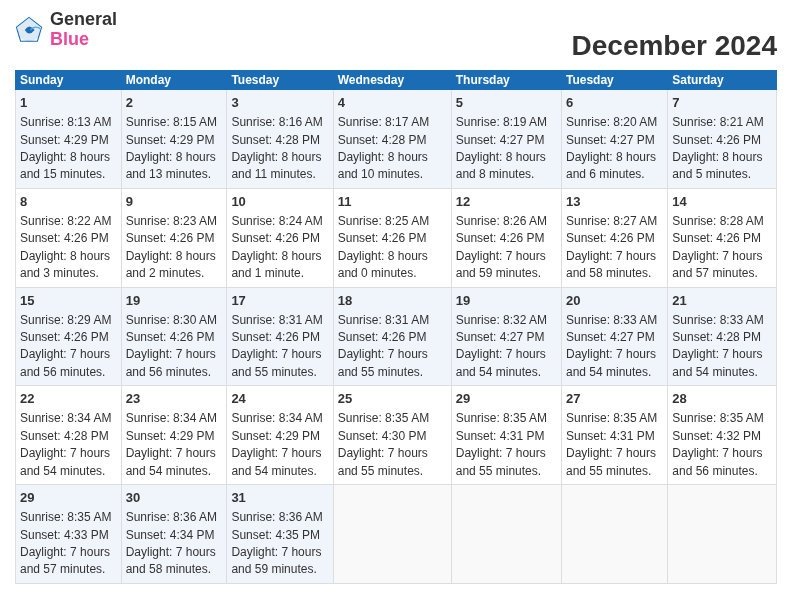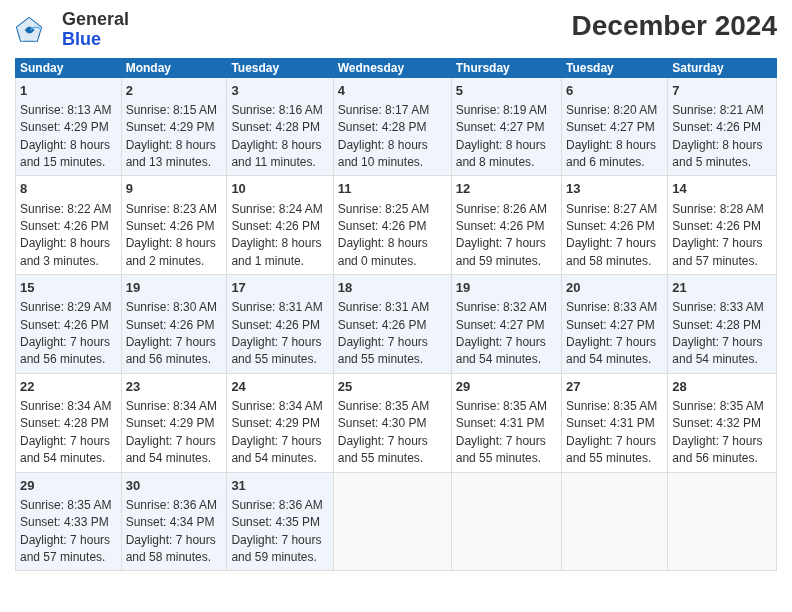--- a/index.html
+++ b/index.html
@@ -16,43 +16,44 @@
     }
     .header {
       display: flex;
       justify-content: space-between;
       align-items: flex-start;
       margin-bottom: 8px;
     }
     .logo {
       display: flex;
       align-items: center;
-      gap: 19px;
+      gap: 7px;
       justify-content: center;
     }
     .logo-text {
       font-size: 18px;
       font-weight: bold;
       color: #333;
       line-height: 1.1;
     }
     .logo-text span {
-      color: #1d4ed8;
+      color: #ec4899;
     }
     .logo-icon {
       width: 28px;
       height: 28px;
     }
     .title-block {
       text-align: right;
     }
     .month-title {
       font-size: 28px;
       font-weight: bold;
       color: #333;
+      margin-top: 20px;
     }
     .location {
       font-size: 14px;
       color: #555;
     }
     table {
       width: 100%;
       border-collapse: collapse;
       font-size: 10.5px;
     }

